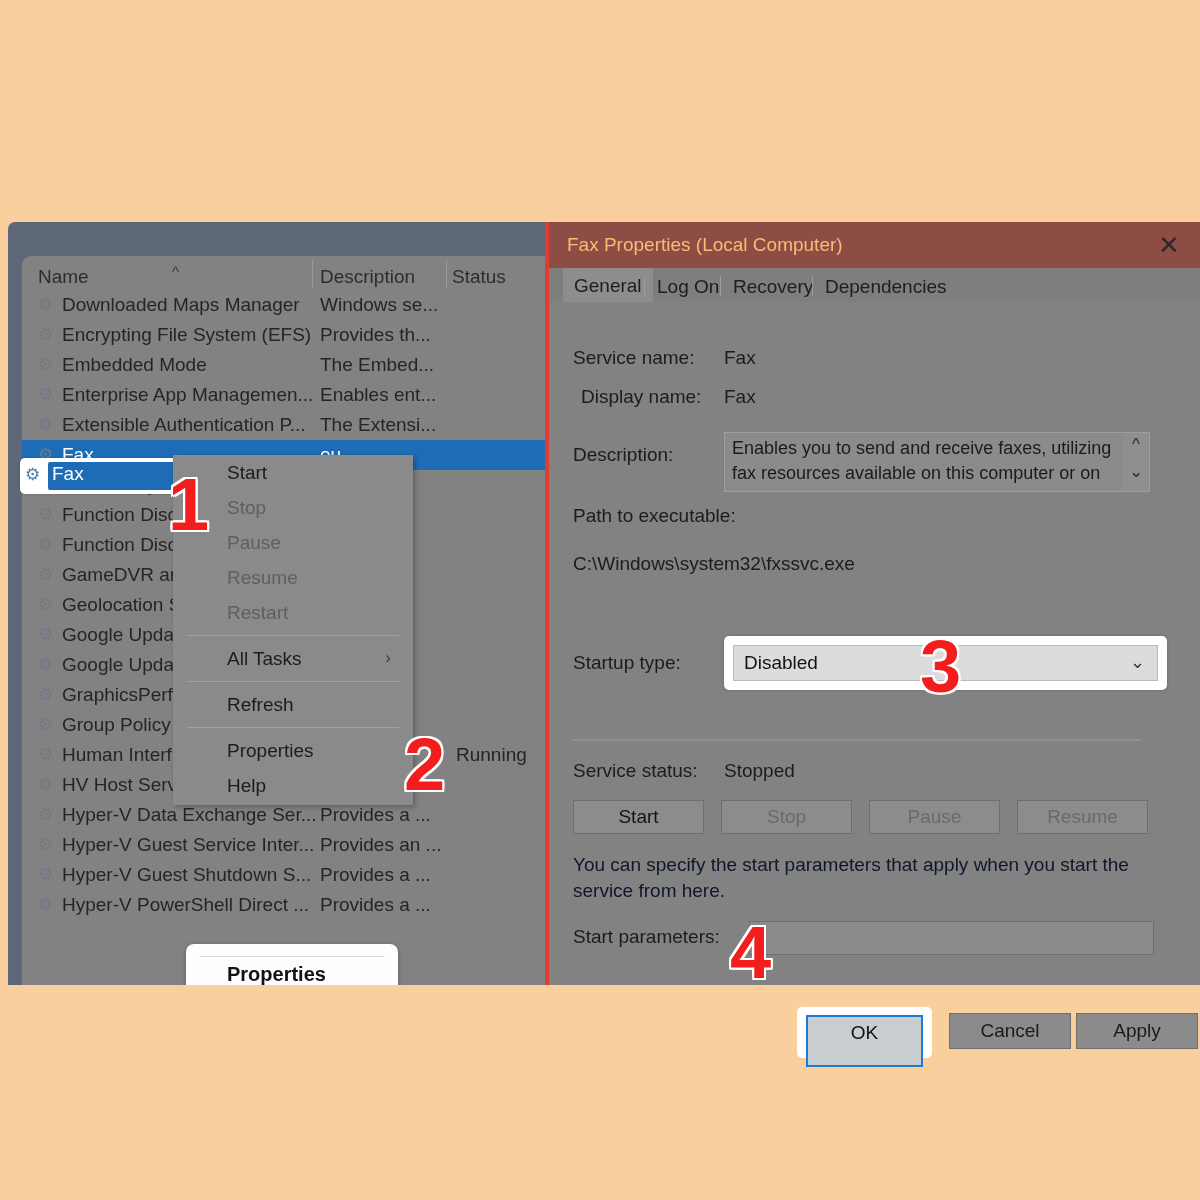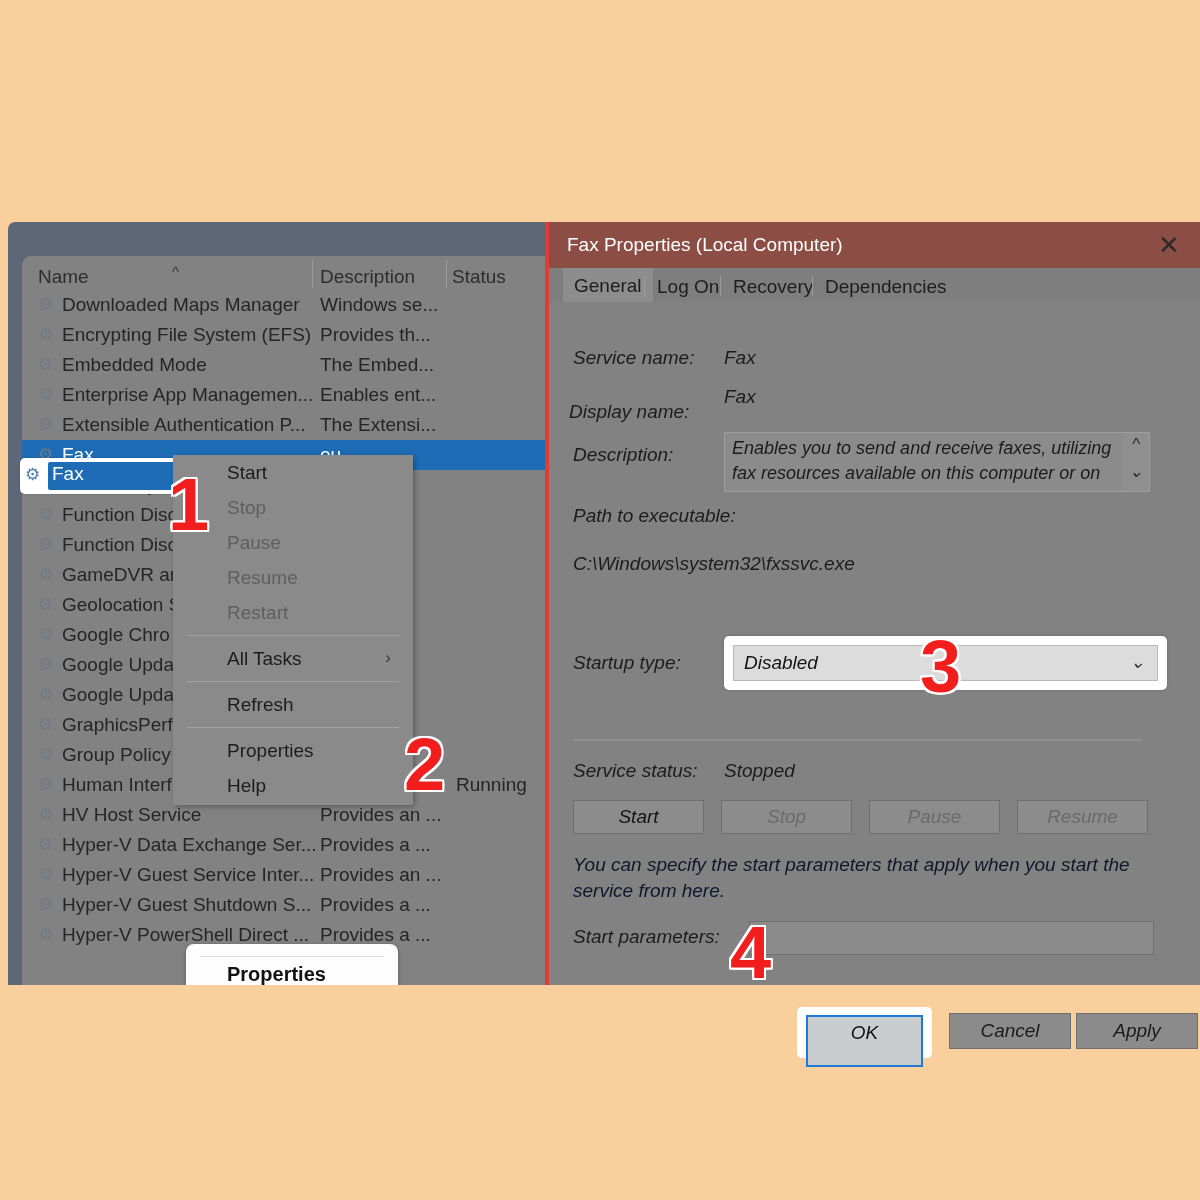--- a/index.html
+++ b/index.html
@@ -90,33 +90,33 @@
 
   
   #dialog{
     position:absolute;left:545px;top:0;width:655px;height:763px;
     background:#7e7e7e;
   }
   #dialog-redline{position:absolute;left:0;top:0;width:4px;height:763px;background:#e23b34;z-index:3;}
   #titlebar{
     position:absolute;left:4px;top:0;right:0;height:46px;background:#8c4e44;
   }
-  #titlebar .ttl{position:absolute;left:18px;top:12px;font-size:19px;color:#ffffff;}
+  #titlebar .ttl{position:absolute;left:18px;top:12px;font-size:19px;color:#fdba74;}
   #close-btn{position:absolute;right:14px;top:8px;width:34px;height:30px;
     color:#2a2a2a;font-size:26px;line-height:30px;text-align:center;}
 
   #tabstrip{position:absolute;left:4px;top:46px;right:0;height:34px;}
   .tab{
     position:absolute;top:3px;height:31px;font-size:19px;color:#1d1d1d;
     padding:5px 11px 0 11px;box-sizing:border-box;
   }
   .tab.active{background:#8d8d8d;top:0;height:34px;padding-top:7px;}
   .tabdiv{position:absolute;top:8px;width:1px;height:20px;background:#9c9c9c;}
 
-  #dlg-body{position:absolute;left:4px;top:80px;right:0;bottom:0;background:#828282;font-style:italic;}
+  #dlg-body{position:absolute;left:4px;top:80px;right:0;bottom:0;background:#828282;}
 
   .fld-lbl{position:absolute;font-size:19px;color:#1c1c1c;}
   .fld-val{position:absolute;font-size:19px;color:#1c1c1c;}
 
   #desc-box{
     position:absolute;left:175px;top:130px;width:424px;height:58px;
     background:#8b8b8b;border:1px solid #9e9e9e;overflow:hidden;
   }
   #desc-box .dtext{
     position:absolute;left:7px;top:3px;right:28px;font-size:18px;color:#1b1b1b;line-height:25px;
@@ -264,26 +264,20 @@
             <span class="st"></span>
           </div>
           <div class="srow">
             <span class="gear">⚙</span>
             <span class="nm">Geolocation S</span>
             <span class="ds">e ...</span>
             <span class="st"></span>
           </div>
           <div class="srow">
             <span class="gear">⚙</span>
-            <span class="nm">Google Chro</span>
-            <span class="ds"></span>
-            <span class="st"></span>
-          </div>
-          <div class="srow">
-            <span class="gear">⚙</span>
             <span class="nm">Google Upda</span>
             <span class="ds">r ...</span>
             <span class="st"></span>
           </div>
           <div class="srow">
             <span class="gear">⚙</span>
             <span class="nm">Google Upda</span>
             <span class="ds">r ...</span>
             <span class="st"></span>
           </div>
@@ -401,21 +395,21 @@
       <div class="tab" style="left:173px;">Recovery</div>
       <div class="tabdiv" style="left:263px;"></div>
       <div class="tab" style="left:265px;">Dependencies</div>
     </div>
 
     <div id="dlg-body">
 
       <span class="fld-lbl" style="left:24px;top:45px;">Service name:</span>
       <span class="fld-val" style="left:175px;top:45px;">Fax</span>
 
-      <span class="fld-lbl" style="left:20px;top:84px;margin-top:15px;">Display name:</span>
+      <span class="fld-lbl" style="left:32px;top:84px;">Display name:</span>
       <span class="fld-val" style="left:175px;top:84px;">Fax</span>
 
       <span class="fld-lbl" style="left:24px;top:142px;">Description:</span>
       <div id="desc-box">
         <div class="dtext">Enables you to send and receive faxes, utilizing fax resources available on this computer or on the network.</div>
         <div id="desc-scroll">
           <span class="ar up">^</span>
           <span class="ar dn">⌄</span>
         </div>
       </div>

